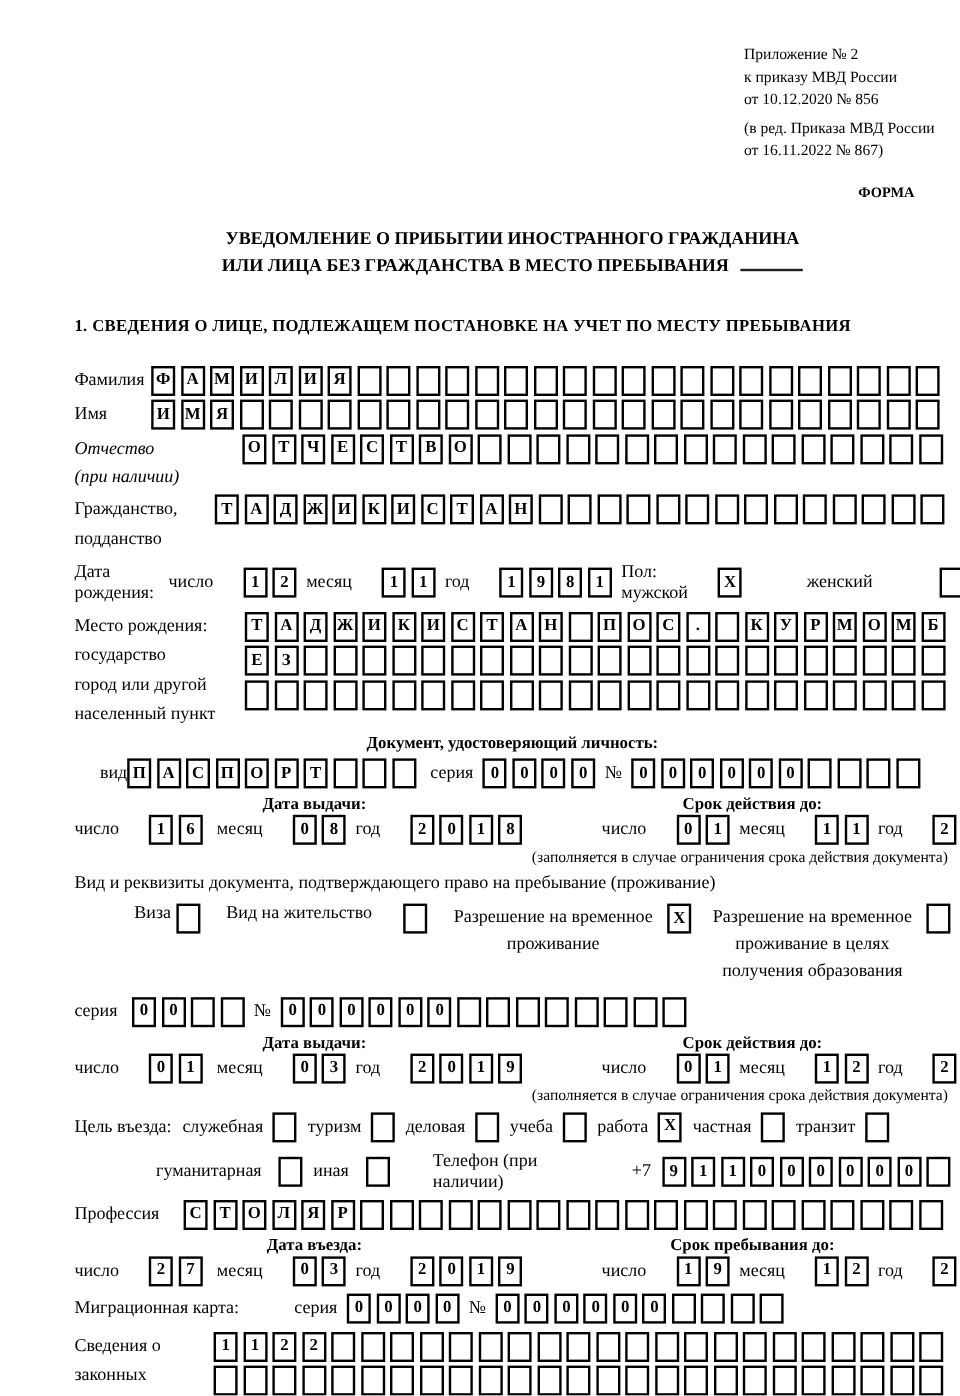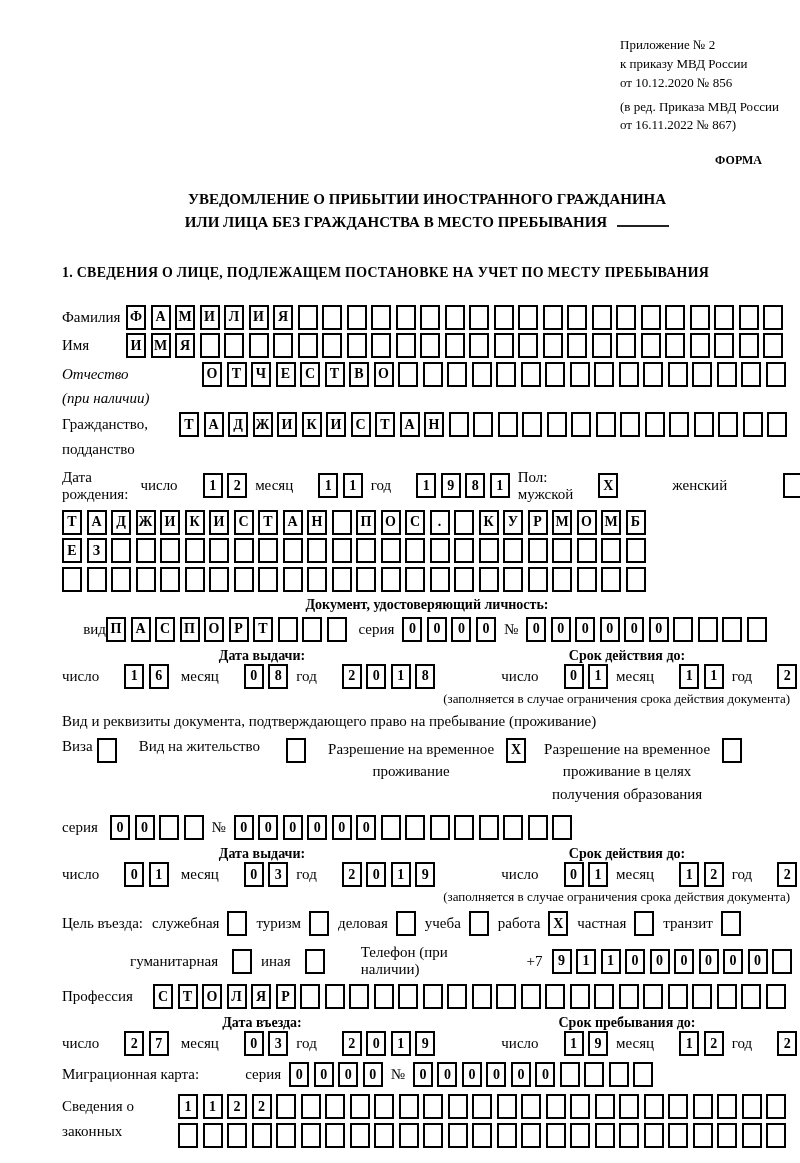--- a/index.html
+++ b/index.html
@@ -48,21 +48,21 @@
   .grp { display:flex; align-items:center; gap:23px; }
   .grp .lbl { margin-right:2px; }
 
   .dhead { display:flex; font-weight:bold; font-size:14px; margin-top:6px; }
   .dhead .dh-left { width:400px; text-align:center; }
   .dhead .dh-right { width:330px; text-align:center; }
   .dnote { text-align:right; font-size:13px; padding-right:2px; margin:2px 0 6px; }
 
   .gap8 { width:8px; flex:none; } .gap12 { width:12px; flex:none; } 
 
-  .permit-row { display:flex; align-items:flex-start; margin-top:8px; margin-bottom:10px; }
+  .permit-row { display:flex; align-items:flex-start; margin-top:8px; margin-bottom:10px;justify-content:flex-end; }
   .permit-opt { display:flex; align-items:flex-start; }
   .permit-lbl-c { text-align:center; line-height:1.5; }
 
   .purpose-row { display:flex; align-items:center; gap:9px; margin-bottom:8px; }
   .purpose-row2 { display:flex; align-items:center; gap:9px; margin-bottom:6px; padding-left:68px; }
   .opt { display:flex; align-items:center; gap:8px; }
 </style>
 </head>
 <body>
 
@@ -254,20 +254,26 @@
       <span class="gap8"></span>
       <span class="lbl">женский</span>
       <span class="gap8"></span>
       <span class="cells">
           <span class="cell"></span>
         </span>
     </span>
   </div>
 
   <div class="row-top" style="margin-bottom:2px;">
+    <span class="lbl w140 lblcol">
+      <span>Место рождения:</span><br>
+      <span>государство</span><br>
+      <span>город или другой</span><br>
+      <span>населенный пункт</span>
+    </span>
     <span class="stack">
       <span class="cells">
           <span class="cell">Т</span>
           <span class="cell">А</span>
           <span class="cell">Д</span>
           <span class="cell">Ж</span>
           <span class="cell">И</span>
           <span class="cell">К</span>
           <span class="cell">И</span>
           <span class="cell">С</span>

